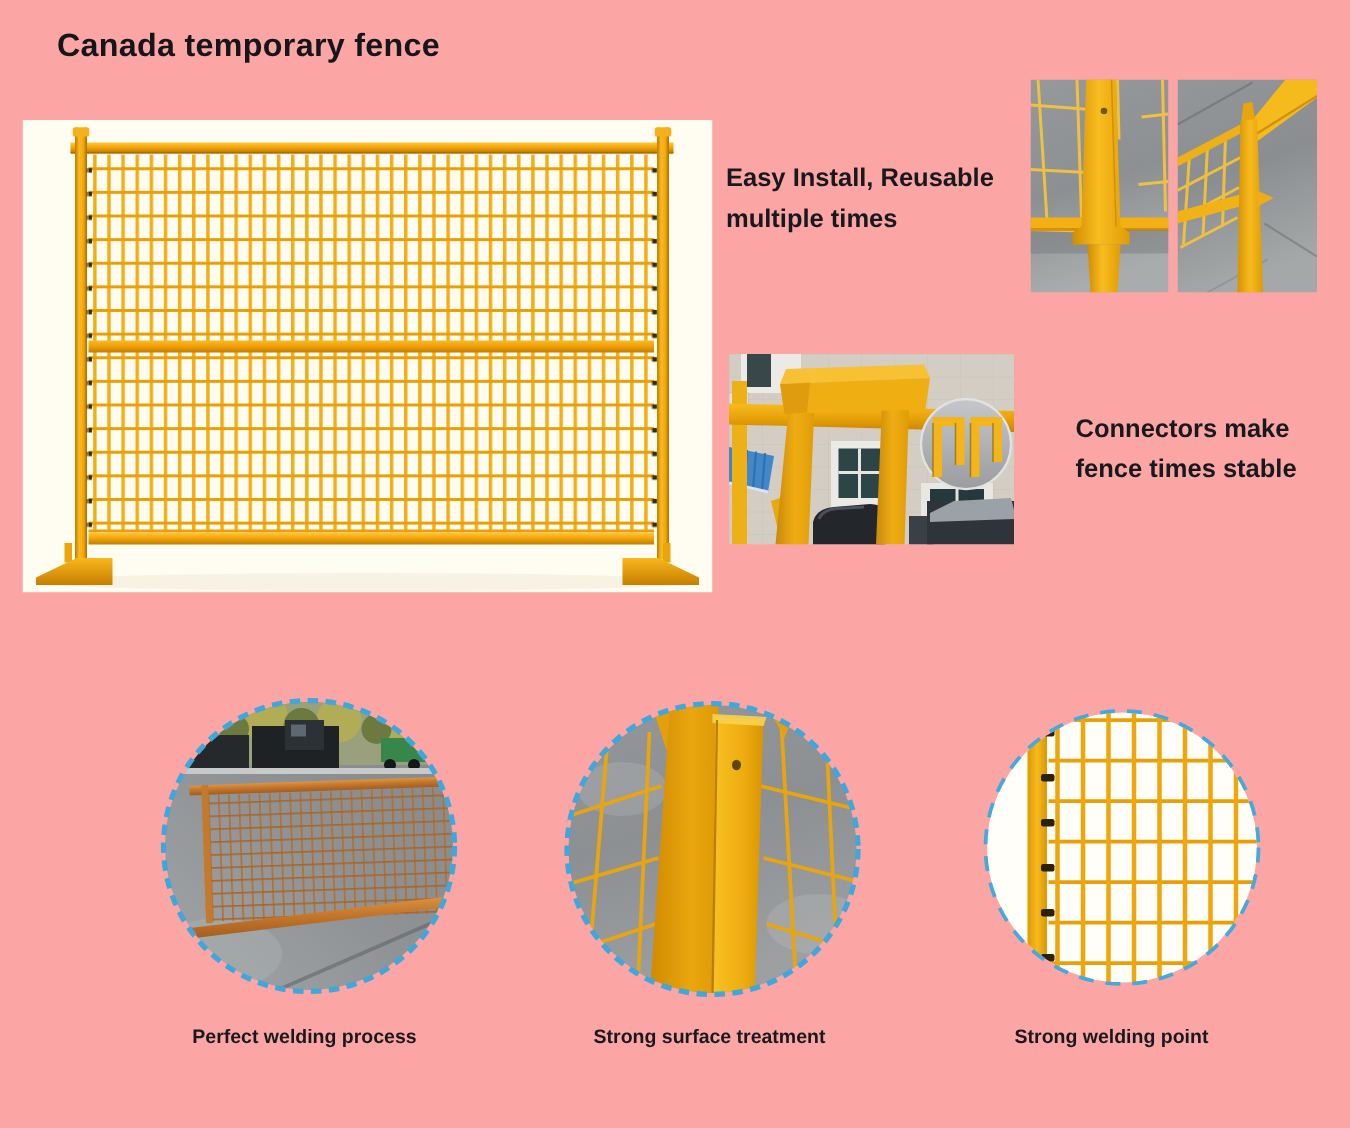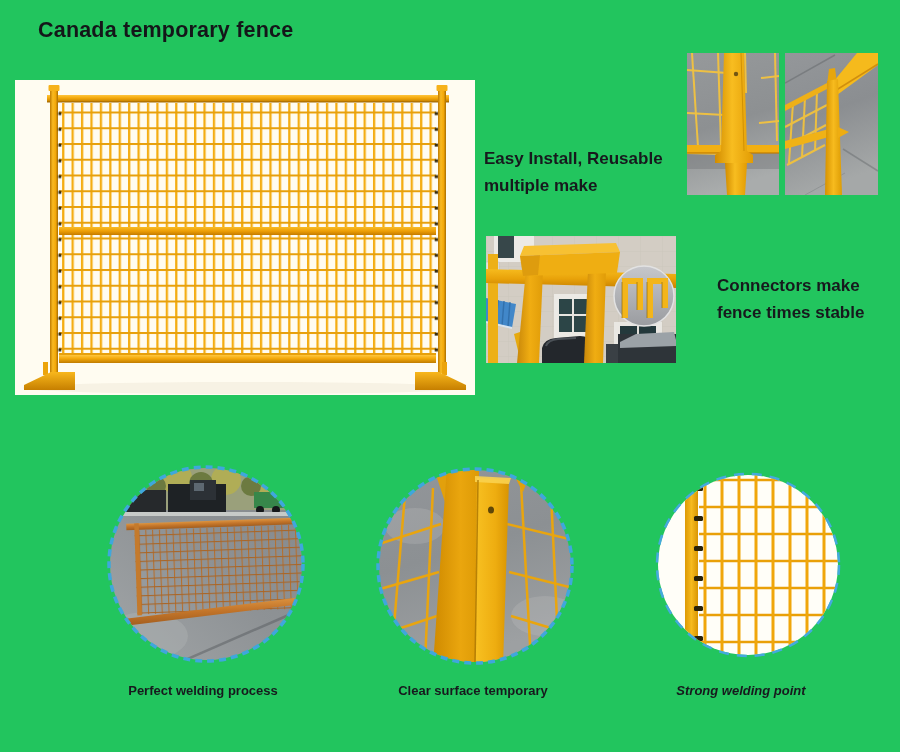--- a/index.html
+++ b/index.html
@@ -1,16 +1,16 @@
 <!DOCTYPE html>
 <html><head>
 <meta charset="utf-8">
 <style>
   html,body{margin:0;padding:0;background:#fff;}
-  .page{position:relative;width:900px;height:752px;background:#22c55e;overflow:hidden;
+  .page{position:relative;width:900px;height:752px;background:#fca5a5;overflow:hidden;
         font-family:"Liberation Sans",sans-serif;color:#17191d;}
   .abs{position:absolute;}
   .page-title{left:38px;top:18px;font-size:21.5px;font-weight:700;letter-spacing:.2px;color:#141619;}
   .feature-text{font-size:17px;font-weight:700;line-height:27px;color:#17191d;}
   .caption{font-size:13px;font-weight:700;text-align:center;color:#17191d;width:240px;}
   svg{display:block;}
 </style>
 </head>
 <body>
 
@@ -63,23 +63,23 @@
       <rect x="421.5" y="5" width="11" height="6" rx="1" fill="#f6b11a"></rect>
       <rect x="42.8" y="23" width="3.5" height="252" fill="url(#f-weld)"></rect>
       <rect x="419.4" y="23" width="3.5" height="252" fill="url(#f-weld)"></rect>
       <rect x="28" y="282" width="5" height="13" fill="#eca40b"></rect>
       <rect x="427" y="282" width="5" height="13" fill="#eca40b"></rect>
       <polygon points="9,310 9,305 36,292 60,292 60,310" fill="url(#f-foot)"></polygon>
       <polygon points="451,310 451,305 424,292 400,292 400,310" fill="url(#f-foot)"></polygon>
     </svg>
   </div>
 
-  <div class="abs feature-text" style="left:484px;top:105px;width:220px;margin-top:40px;">
+  <div class="abs feature-text" style="left:484px;top:105px;width:220px;">
     <div>Easy Install, Reusable</div>
-    <div>multiple make</div>
+    <div>multiple times</div>
   </div>
 
   <div class="abs" style="left:687px;top:53px;width:92px;height:142px;">
     <svg width="92" height="142" viewBox="0 0 92 142">
       <defs>
         <linearGradient id="pa-bg" x1="0" y1="0" x2="0.2" y2="1">
           <stop offset="0" stop-color="#96999b"></stop>
             <stop offset="0.55" stop-color="#8d9092"></stop>
             <stop offset="1" stop-color="#a9acac"></stop>
         </linearGradient>
@@ -358,16 +358,16 @@
             <rect x="41" y="106" width="9" height="5" rx="1.5"></rect>
           <rect x="41" y="136" width="9" height="5" rx="1.5"></rect>
             <rect x="41" y="166" width="9" height="5" rx="1.5"></rect>
         </g>
       </g>
       <circle cx="95" cy="95" r="91" fill="none" stroke="#45a9de" stroke-width="2.5" stroke-dasharray="10 8"></circle>
     </svg>
   </div>
 
   <div class="abs caption" style="left:83px;top:683px;">Perfect welding process</div>
-  <div class="abs caption" style="left:353px;top:683px;">Clear surface temporary</div>
-  <div class="abs caption" style="left:621px;top:683px;font-style:italic;">Strong welding point</div>
+  <div class="abs caption" style="left:353px;top:683px;">Strong surface treatment</div>
+  <div class="abs caption" style="left:621px;top:683px;">Strong welding point</div>
 
 </div>
 
 </body></html>

